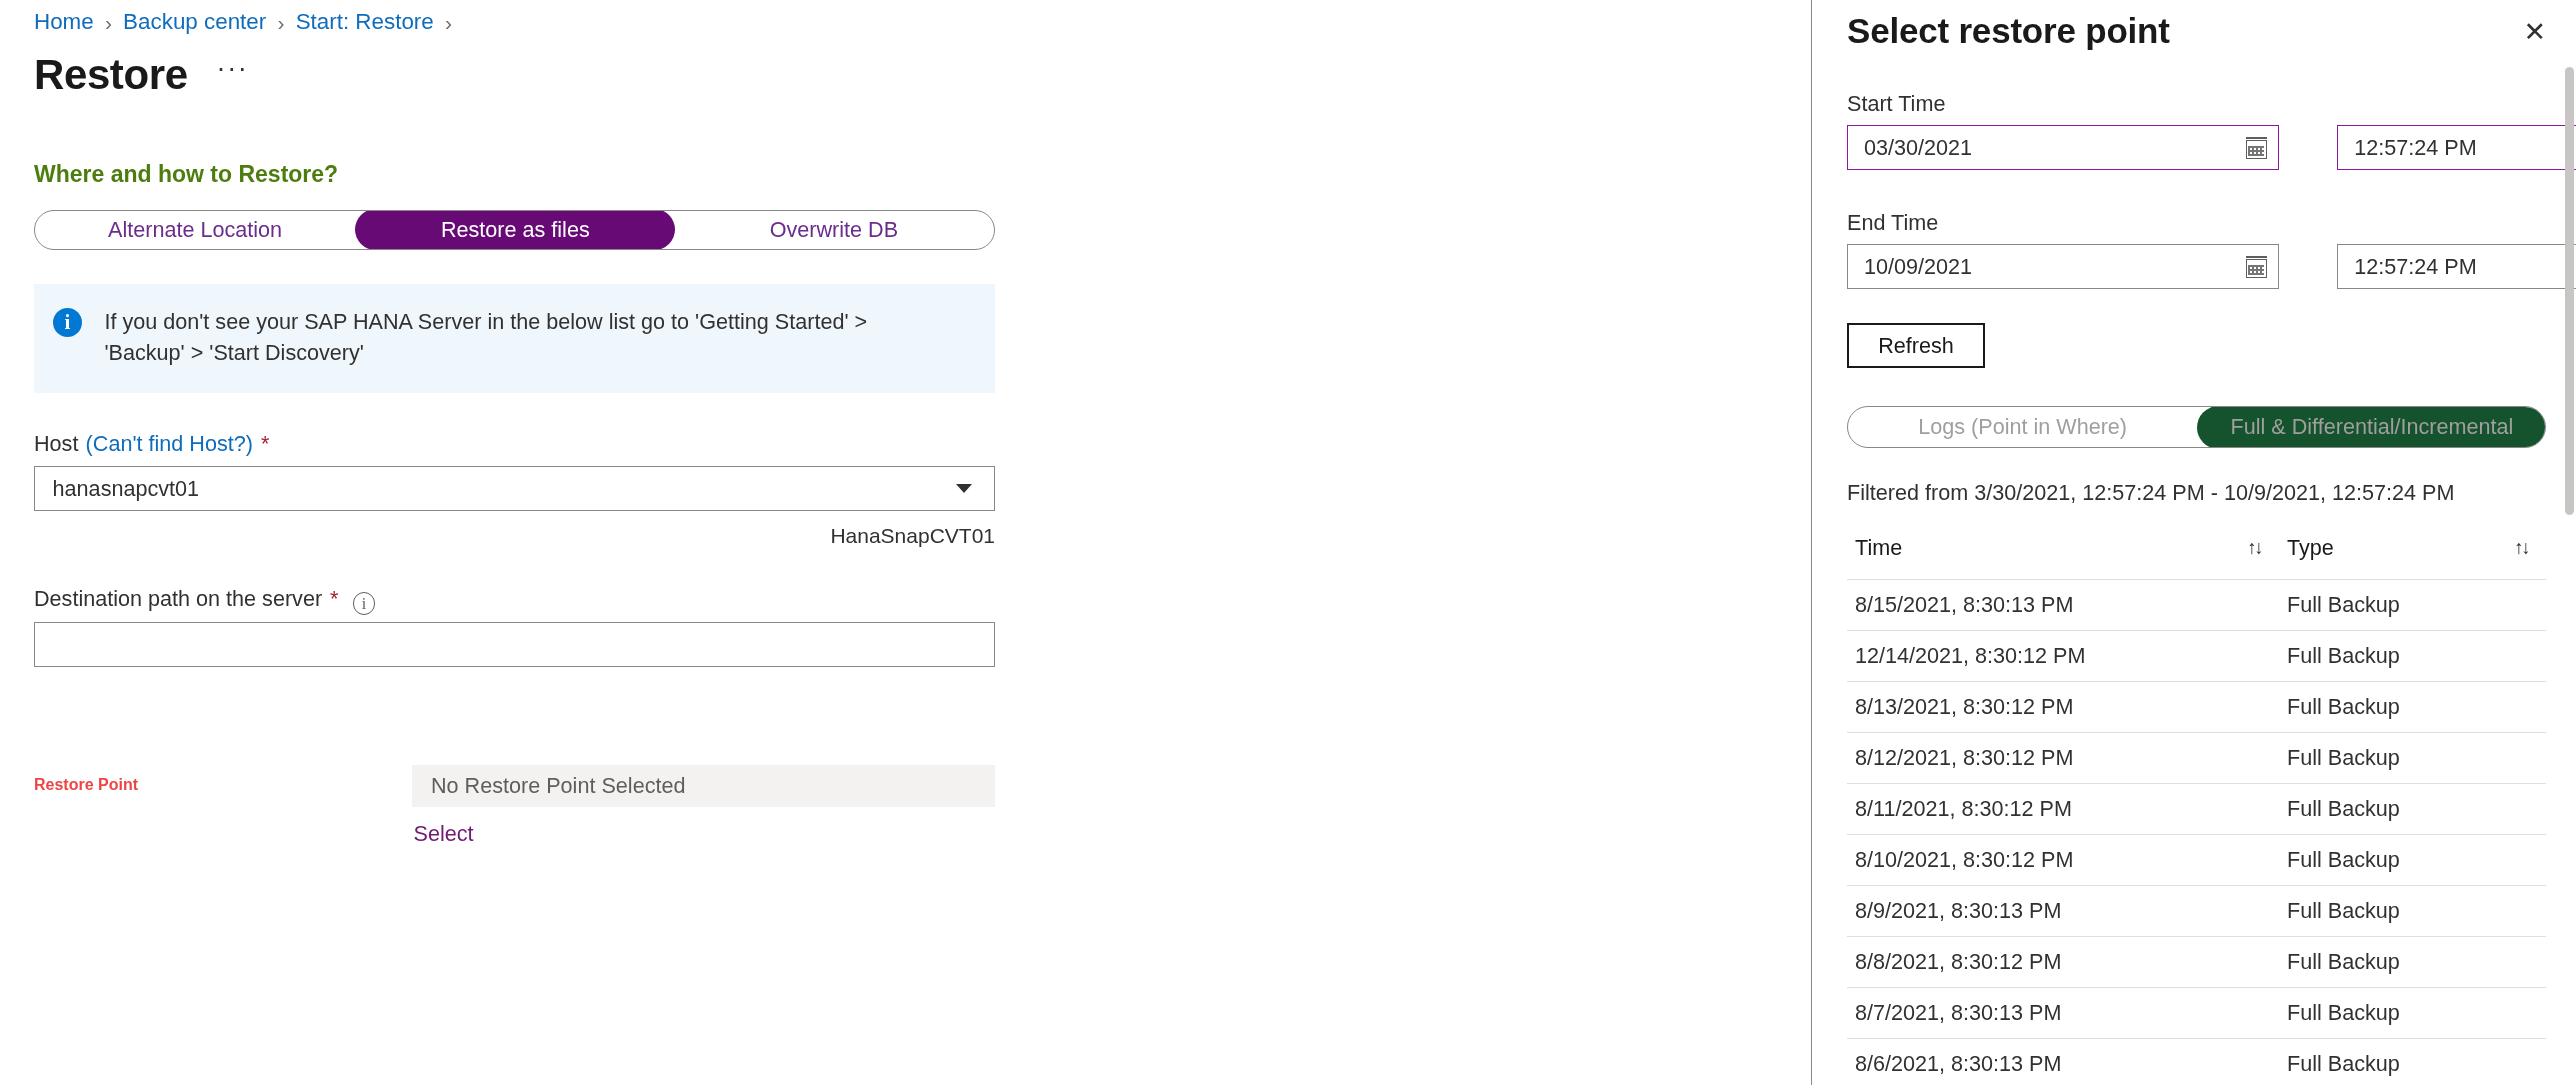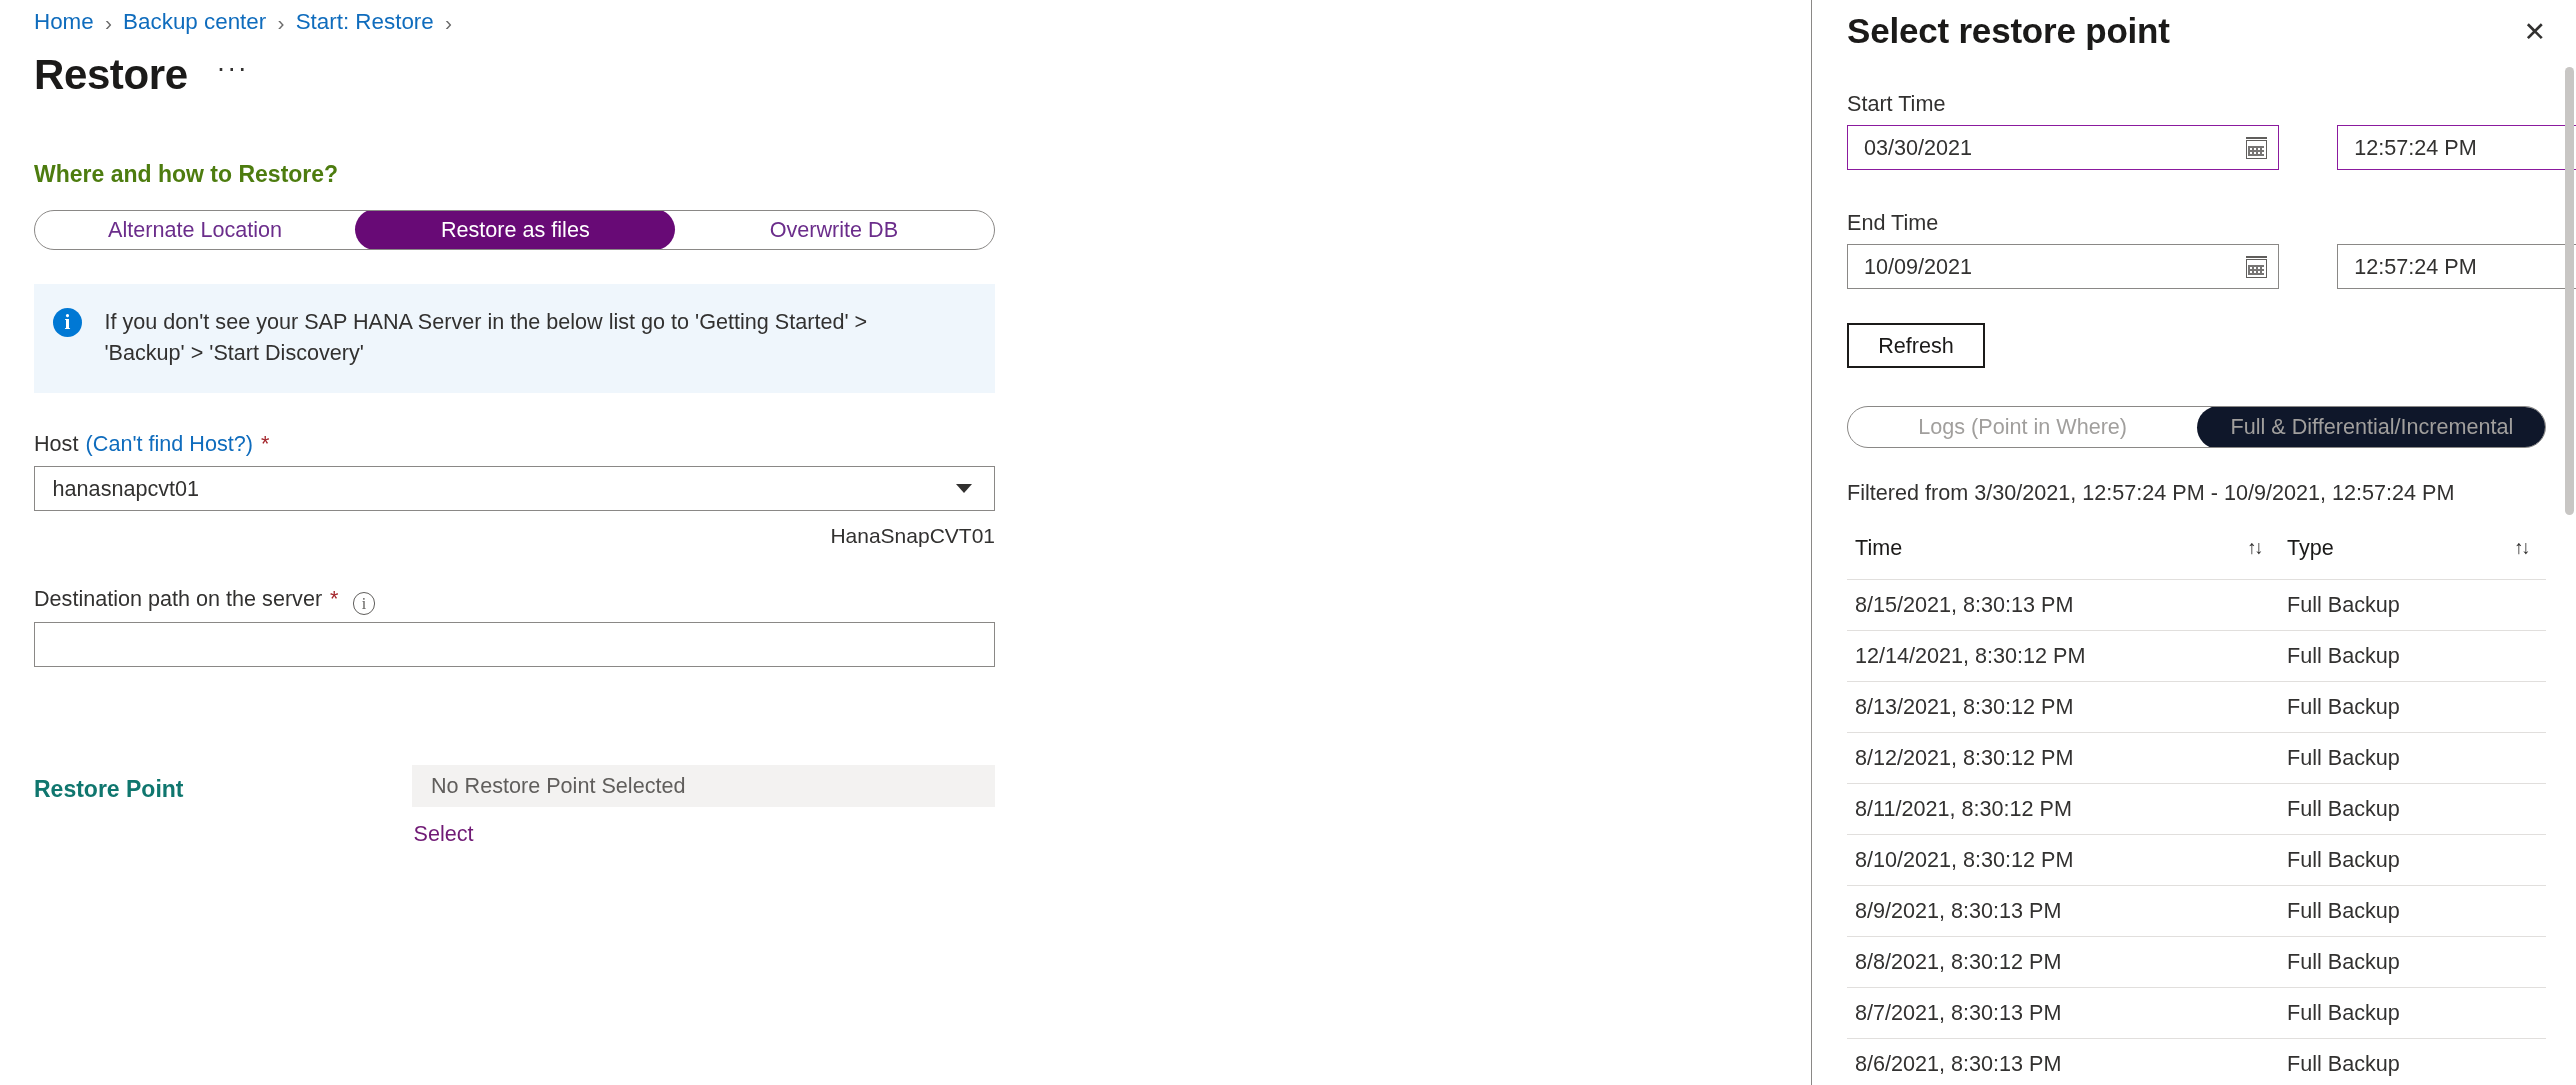--- a/index.html
+++ b/index.html
@@ -175,23 +175,23 @@
     background: #fff;
   }
 
   
   .rp-row {
     margin-top: 98px;
     display: flex;
     align-items: flex-start;
   }
   .rp-label {
-    font-size: 23px;
+    font-size: 16px;
     font-weight: 700;
-    color: #0f766e;
+    color: #ef4444;
     width: 378px;
     padding-top: 11.2px;
   }
   .rp-right { width: 583px; }
   .rp-box {
     height: 42px;
     background: #f3f2f1;
     display: flex; align-items: center;
     padding-left: 19px;
     font-size: 21.6px;
@@ -305,21 +305,21 @@
     overflow: hidden;
   }
   .pivot-item {
     flex: 1;
     display: flex; align-items: center; justify-content: center;
     font-size: 21.6px;
     color: #a19f9d;
     cursor: default;
   }
   .pivot-item.active {
-    background: #0f172a;
+    background: #14532d;
     border-radius: 22.4px;
     margin: -1.6px -1.6px -1.6px 0;
     height: calc(100% + 3.2px);
   }
 
   .filtered-text {
     margin-top: 32px;
     font-size: 21.6px;
     color: #323130;
   }

